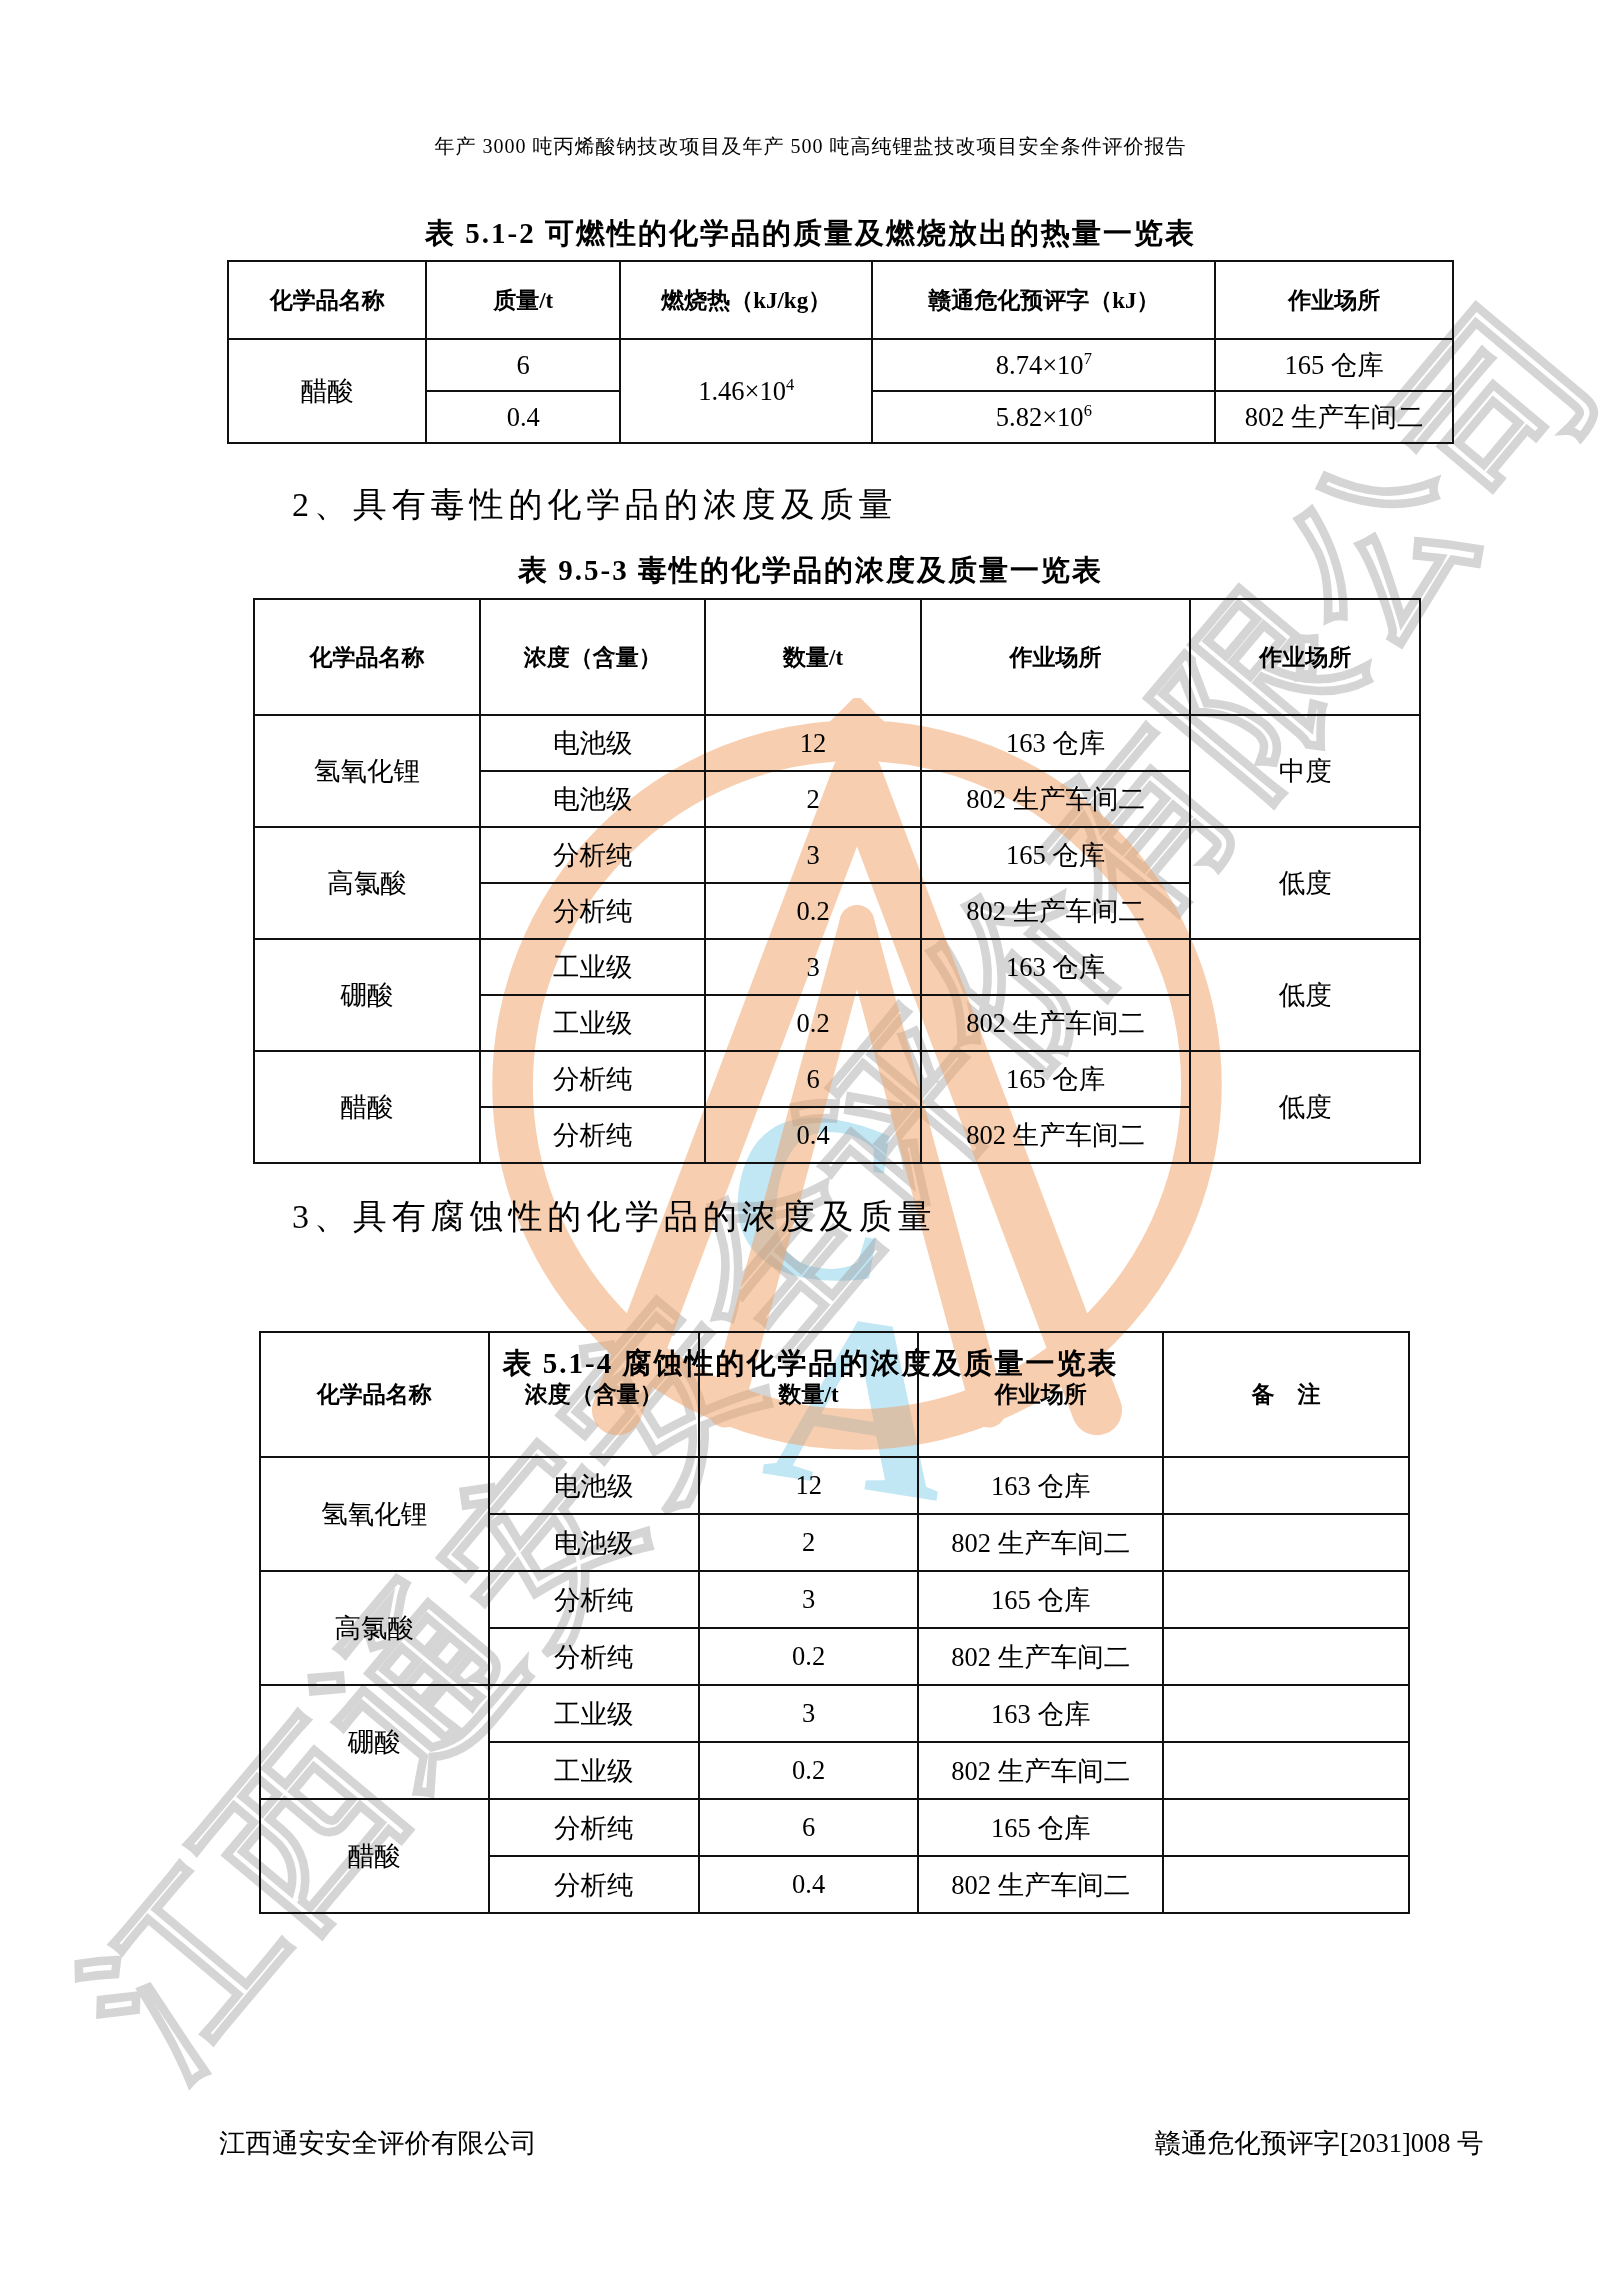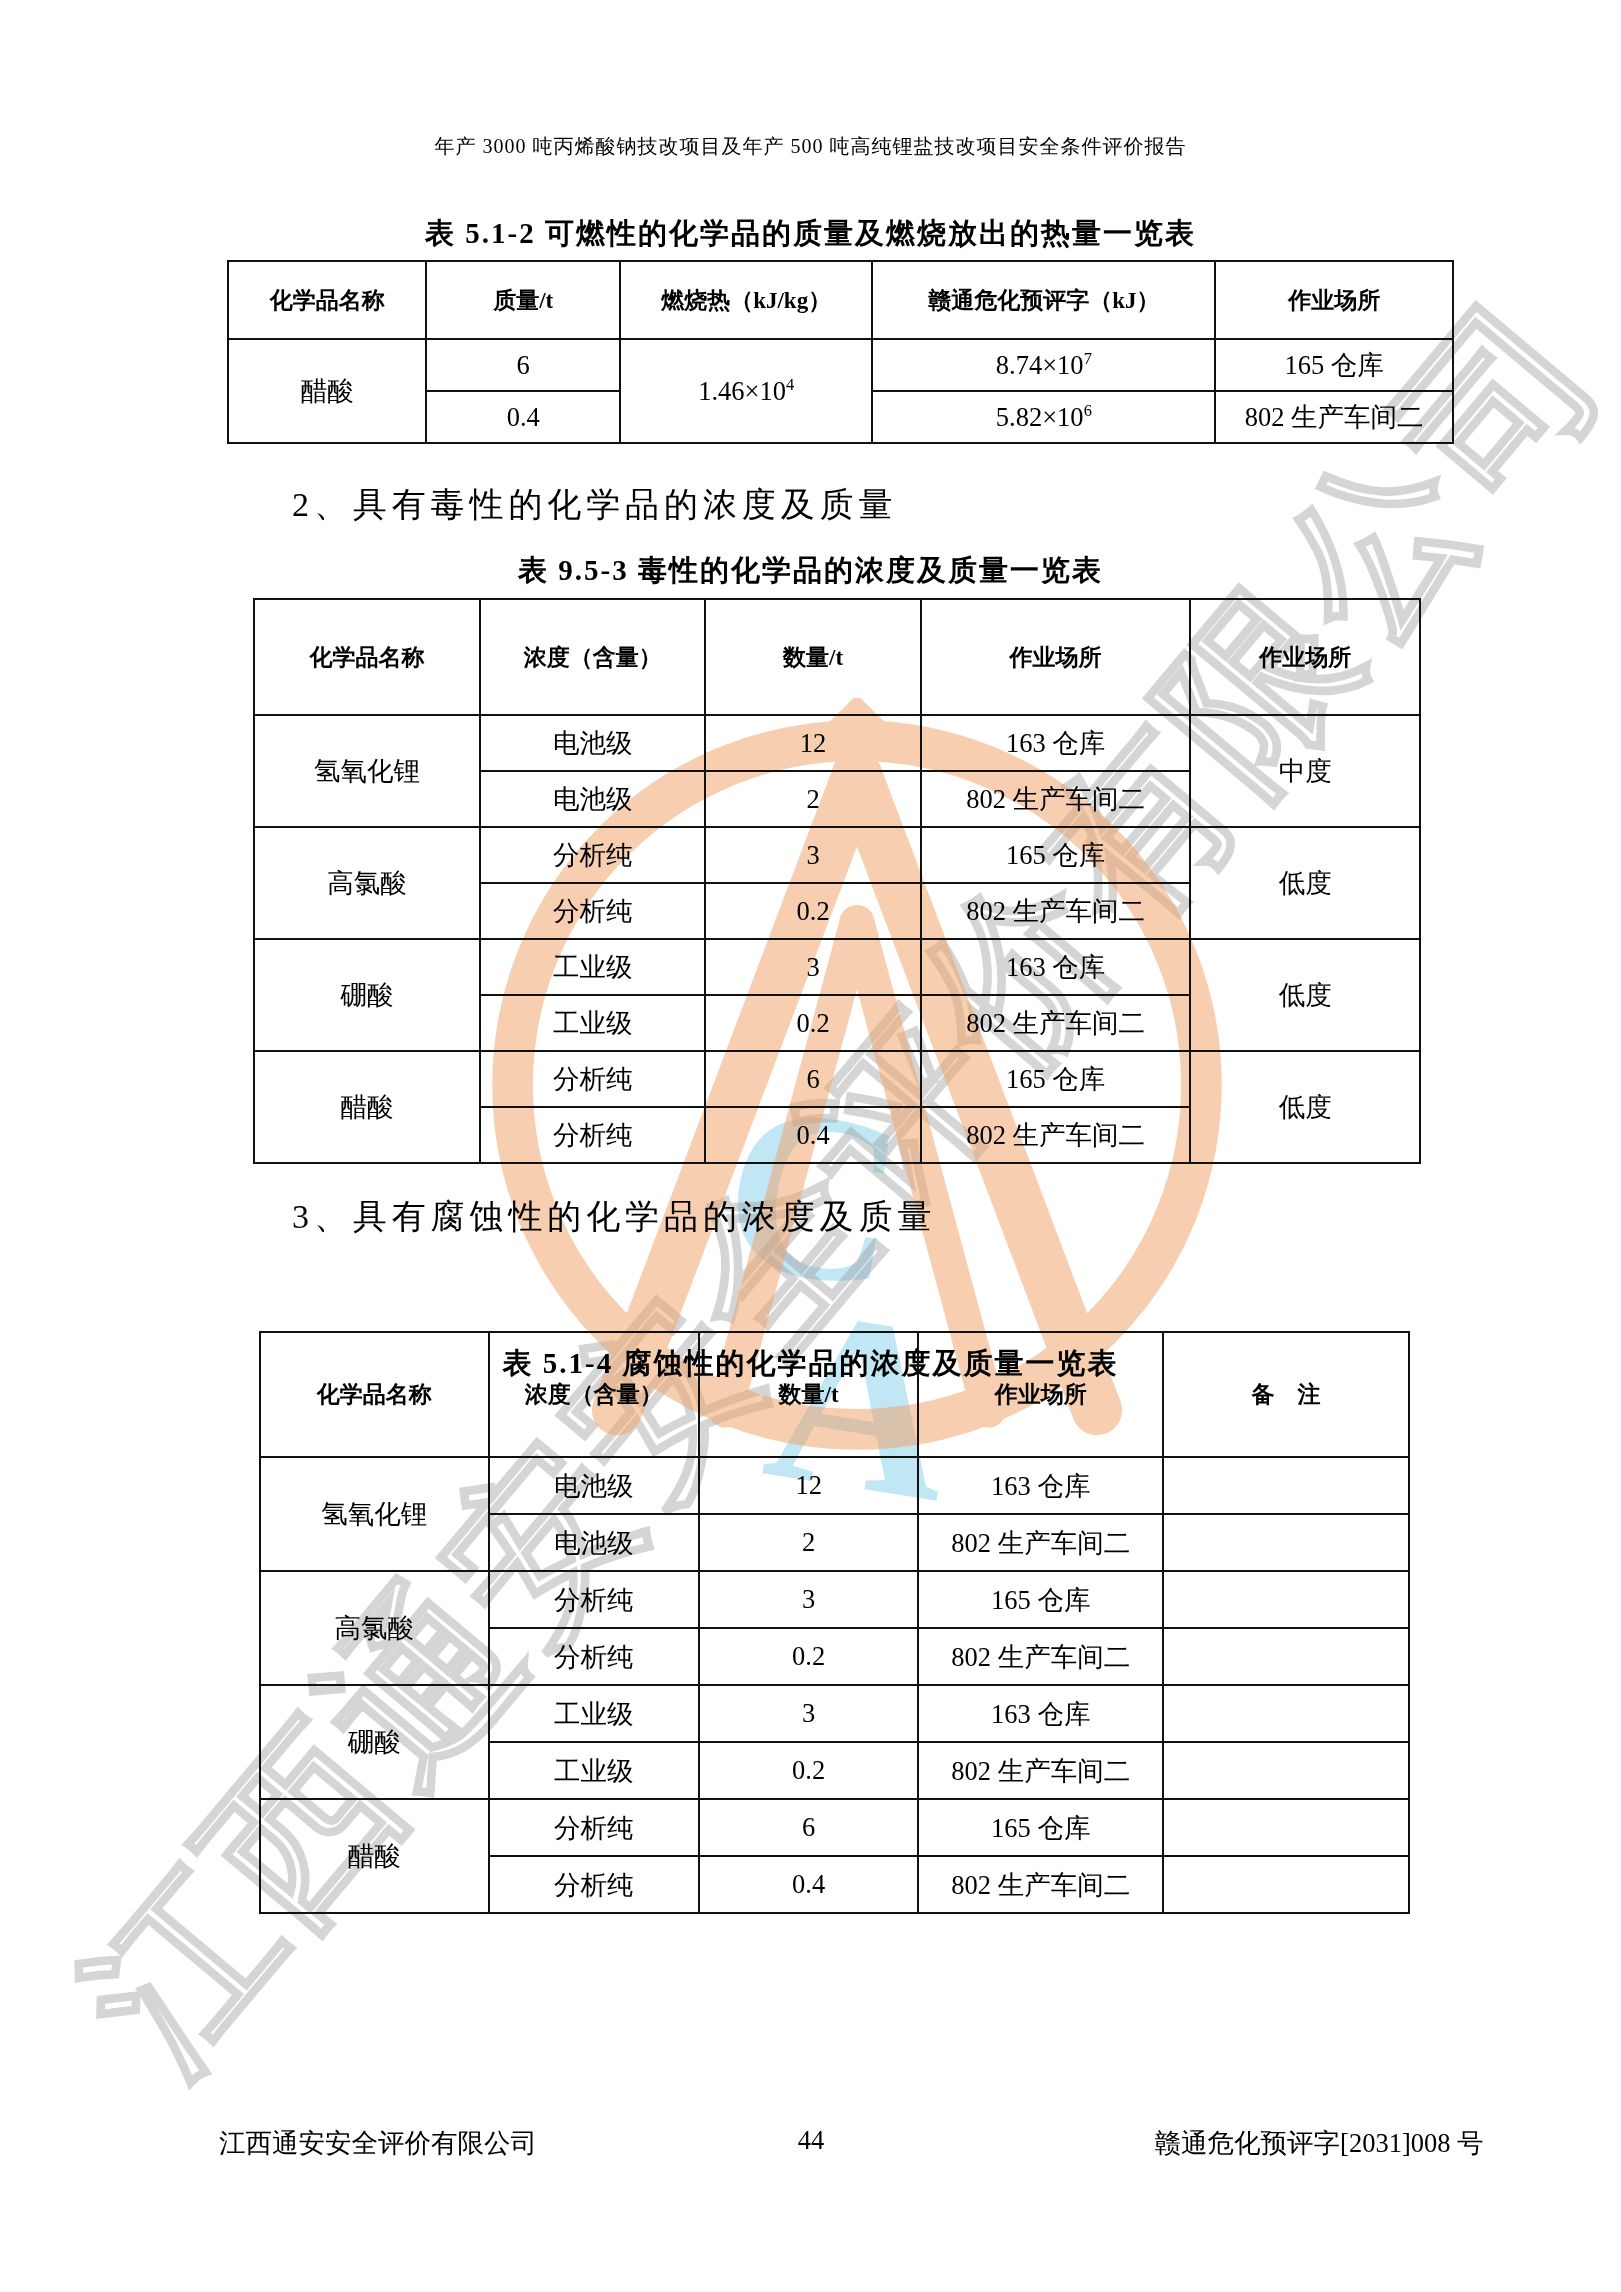--- a/index.html
+++ b/index.html
@@ -271,19 +271,18 @@
         <td>分析纯</td>
         <td>0.4</td>
         <td>802 生产车间二</td>
         <td></td>
       </tr>
     </tbody>
       </table>
 
     <div class="doc-footer">
       <span class="f-left">江西通安安全评价有限公司</span>
-      <span class="f-center">44</span>
       <span class="f-right">赣通危化预评字[2031]008 号</span>
     </div>
 
   </div>
 </div>
 
 
 </body></html>

